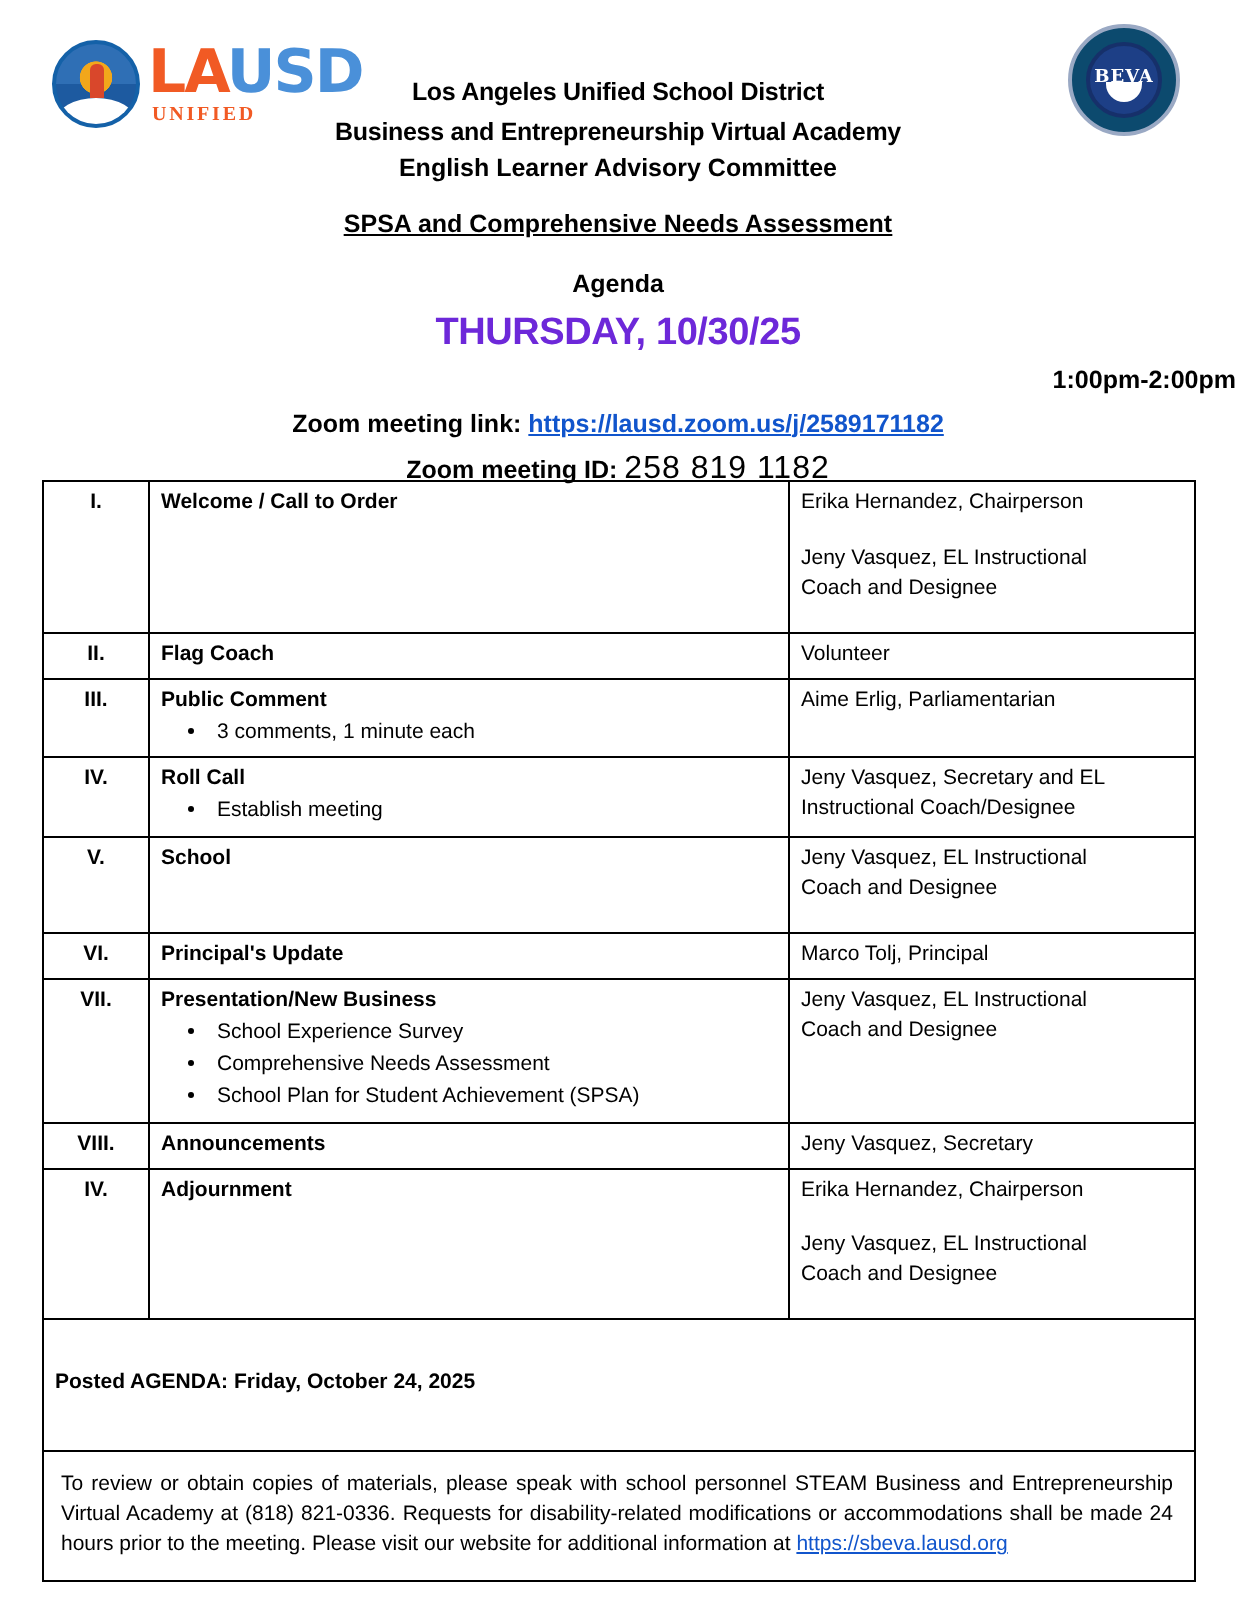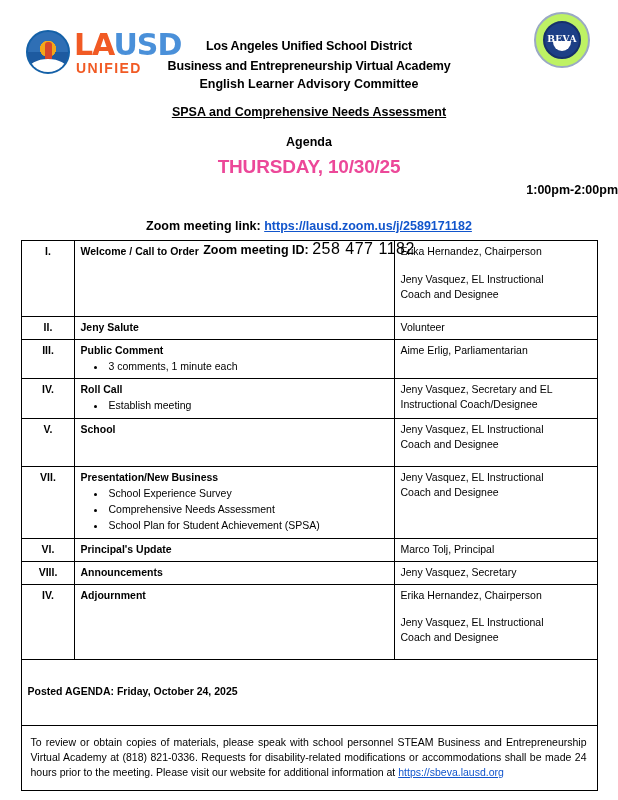--- a/index.html
+++ b/index.html
@@ -22,21 +22,21 @@
   }
 
   
   .header {
     position: relative;
     height: 232px;
   }
   .logo-lausd {
     position: absolute;
     left: 26px;
-    top: 28px;
+    top: 18px;
     width: 134px;
     height: 48px;
     display: flex;
     align-items: center;
   }
   .lausd-seal {
     width: 40px;
     height: 40px;
     border-radius: 50%;
     background:
@@ -74,41 +74,42 @@
   }
   .lausd-word .wmain {
     font-size: 30px;
     font-weight: bold;
     letter-spacing: -1px;
     font-family: "DejaVu Sans", sans-serif;
   }
   .lausd-word .wmain .o {color: #f15a24;}
   .lausd-word .wmain .b {color: #4a90d9;}
   .lausd-word .wsub {
-    font-size: 14px;
+    font-size: 10px;
     font-weight: bold;
     color: #f15a24;
     letter-spacing: 1.4px;
     margin-top: 1px;
     margin-left: 2px;
+    font-family: Liberation Serif, serif;
   }
 
   .logo-beva {
     position: absolute;
     right: 28px;
     top: 12px;
     width: 56px;
     height: 56px;
   }
   .beva-outer {
     width: 56px;
     height: 56px;
     border-radius: 50%;
     border: 2px solid #9aa9c4;
-    background: #bef264;
+    background: #0c4a6e;
     position: relative;
     box-sizing: border-box;
   }
   .beva-inner {
     position: absolute;
     left: 7px;
     top: 7px;
     right: 7px;
     bottom: 7px;
     border-radius: 50%;
@@ -162,35 +163,35 @@
   .agenda-word {
     text-align: center;
     font-weight: bold;
     font-size: 12.5px;
     margin-top: 16px;
   }
   .date-red {
     text-align: center;
     font-weight: bold;
     font-size: 19px;
-    color: #ec4899;
+    color: #6d28d9;
     margin-top: 7px;
     letter-spacing: -0.2px;
   }
   .time-line {
     text-align: right;
     font-weight: bold;
     font-size: 12.5px;
     margin-top: 5px;
   }
   .zoom-line {
     text-align: center;
     font-weight: bold;
     font-size: 12.5px;
-    margin-top: 22px;
+    margin-top: 8px;
   }
   .zoom-link {
     color: #1155cc;
     text-decoration: underline;
   }
   .zoom-id-line {
     text-align: center;
     font-weight: bold;
     font-size: 12.5px;
     margin-top: 7px;
@@ -284,42 +285,42 @@
     <div class="date-red">THURSDAY, 10/30/25</div>
     <div class="time-line">1:00pm-2:00pm</div>
 
     <div class="zoom-line">
       <span>Zoom meeting link:</span>
       <a class="zoom-link" href="#">https://lausd.zoom.us/j/2589171182</a>
     </div>
 
     <div class="zoom-id-line">
       <span>Zoom meeting ID:</span>
-      <span class="zoom-id-num">258 477 1182</span>
+      <span class="zoom-id-num">258 819 1182</span>
     </div>
   </div>
 
   <table class="agenda-table">
     <tbody>
         <tr class="pad-row">
           <td class="col-num">I.</td>
           <td class="col-item">
             <div class="item-title">Welcome / Call to Order</div>
           </td>
           <td class="col-who">
             <span class="who-line">Erika Hernandez, Chairperson</span>
             <span class="who-gap"></span>
             <span class="who-line">Jeny Vasquez, EL Instructional</span>
             <span class="who-line">Coach and Designee</span>
           </td>
         </tr>
         <tr>
           <td class="col-num">II.</td>
           <td class="col-item">
-            <div class="item-title">Jeny Salute</div>
+            <div class="item-title">Flag Coach</div>
           </td>
           <td class="col-who">
             <span class="who-line">Volunteer</span>
           </td>
         </tr>
         <tr>
           <td class="col-num">III.</td>
           <td class="col-item">
             <div class="item-title">Public Comment</div>
             <ul class="bullets">
@@ -344,47 +345,47 @@
           </td>
         </tr>
         <tr class="pad-row">
           <td class="col-num">V.</td>
           <td class="col-item">
             <div class="item-title">School</div>
           </td>
           <td class="col-who">
             <span class="who-line">Jeny Vasquez, EL Instructional</span>
             <span class="who-line">Coach and Designee</span>
+          </td>
+        </tr>
+        <tr>
+          <td class="col-num">VI.</td>
+          <td class="col-item">
+            <div class="item-title">Principal's Update</div>
+          </td>
+          <td class="col-who">
+            <span class="who-line">Marco Tolj, Principal</span>
           </td>
         </tr>
         <tr>
           <td class="col-num">VII.</td>
           <td class="col-item">
             <div class="item-title">Presentation/New Business</div>
             <ul class="bullets">
               <li>School Experience Survey</li>
               <li>Comprehensive Needs Assessment</li>
               <li>School Plan for Student Achievement (SPSA)</li>
             </ul>
           </td>
           <td class="col-who">
             <span class="who-line">Jeny Vasquez, EL Instructional</span>
             <span class="who-line">Coach and Designee</span>
           </td>
         </tr>
         <tr>
-          <td class="col-num">VI.</td>
-          <td class="col-item">
-            <div class="item-title">Principal's Update</div>
-          </td>
-          <td class="col-who">
-            <span class="who-line">Marco Tolj, Principal</span>
-          </td>
-        </tr>
-        <tr>
           <td class="col-num">VIII.</td>
           <td class="col-item">
             <div class="item-title">Announcements</div>
           </td>
           <td class="col-who">
             <span class="who-line">Jeny Vasquez, Secretary</span>
           </td>
         </tr>
         <tr class="pad-row">
           <td class="col-num">IV.</td>

